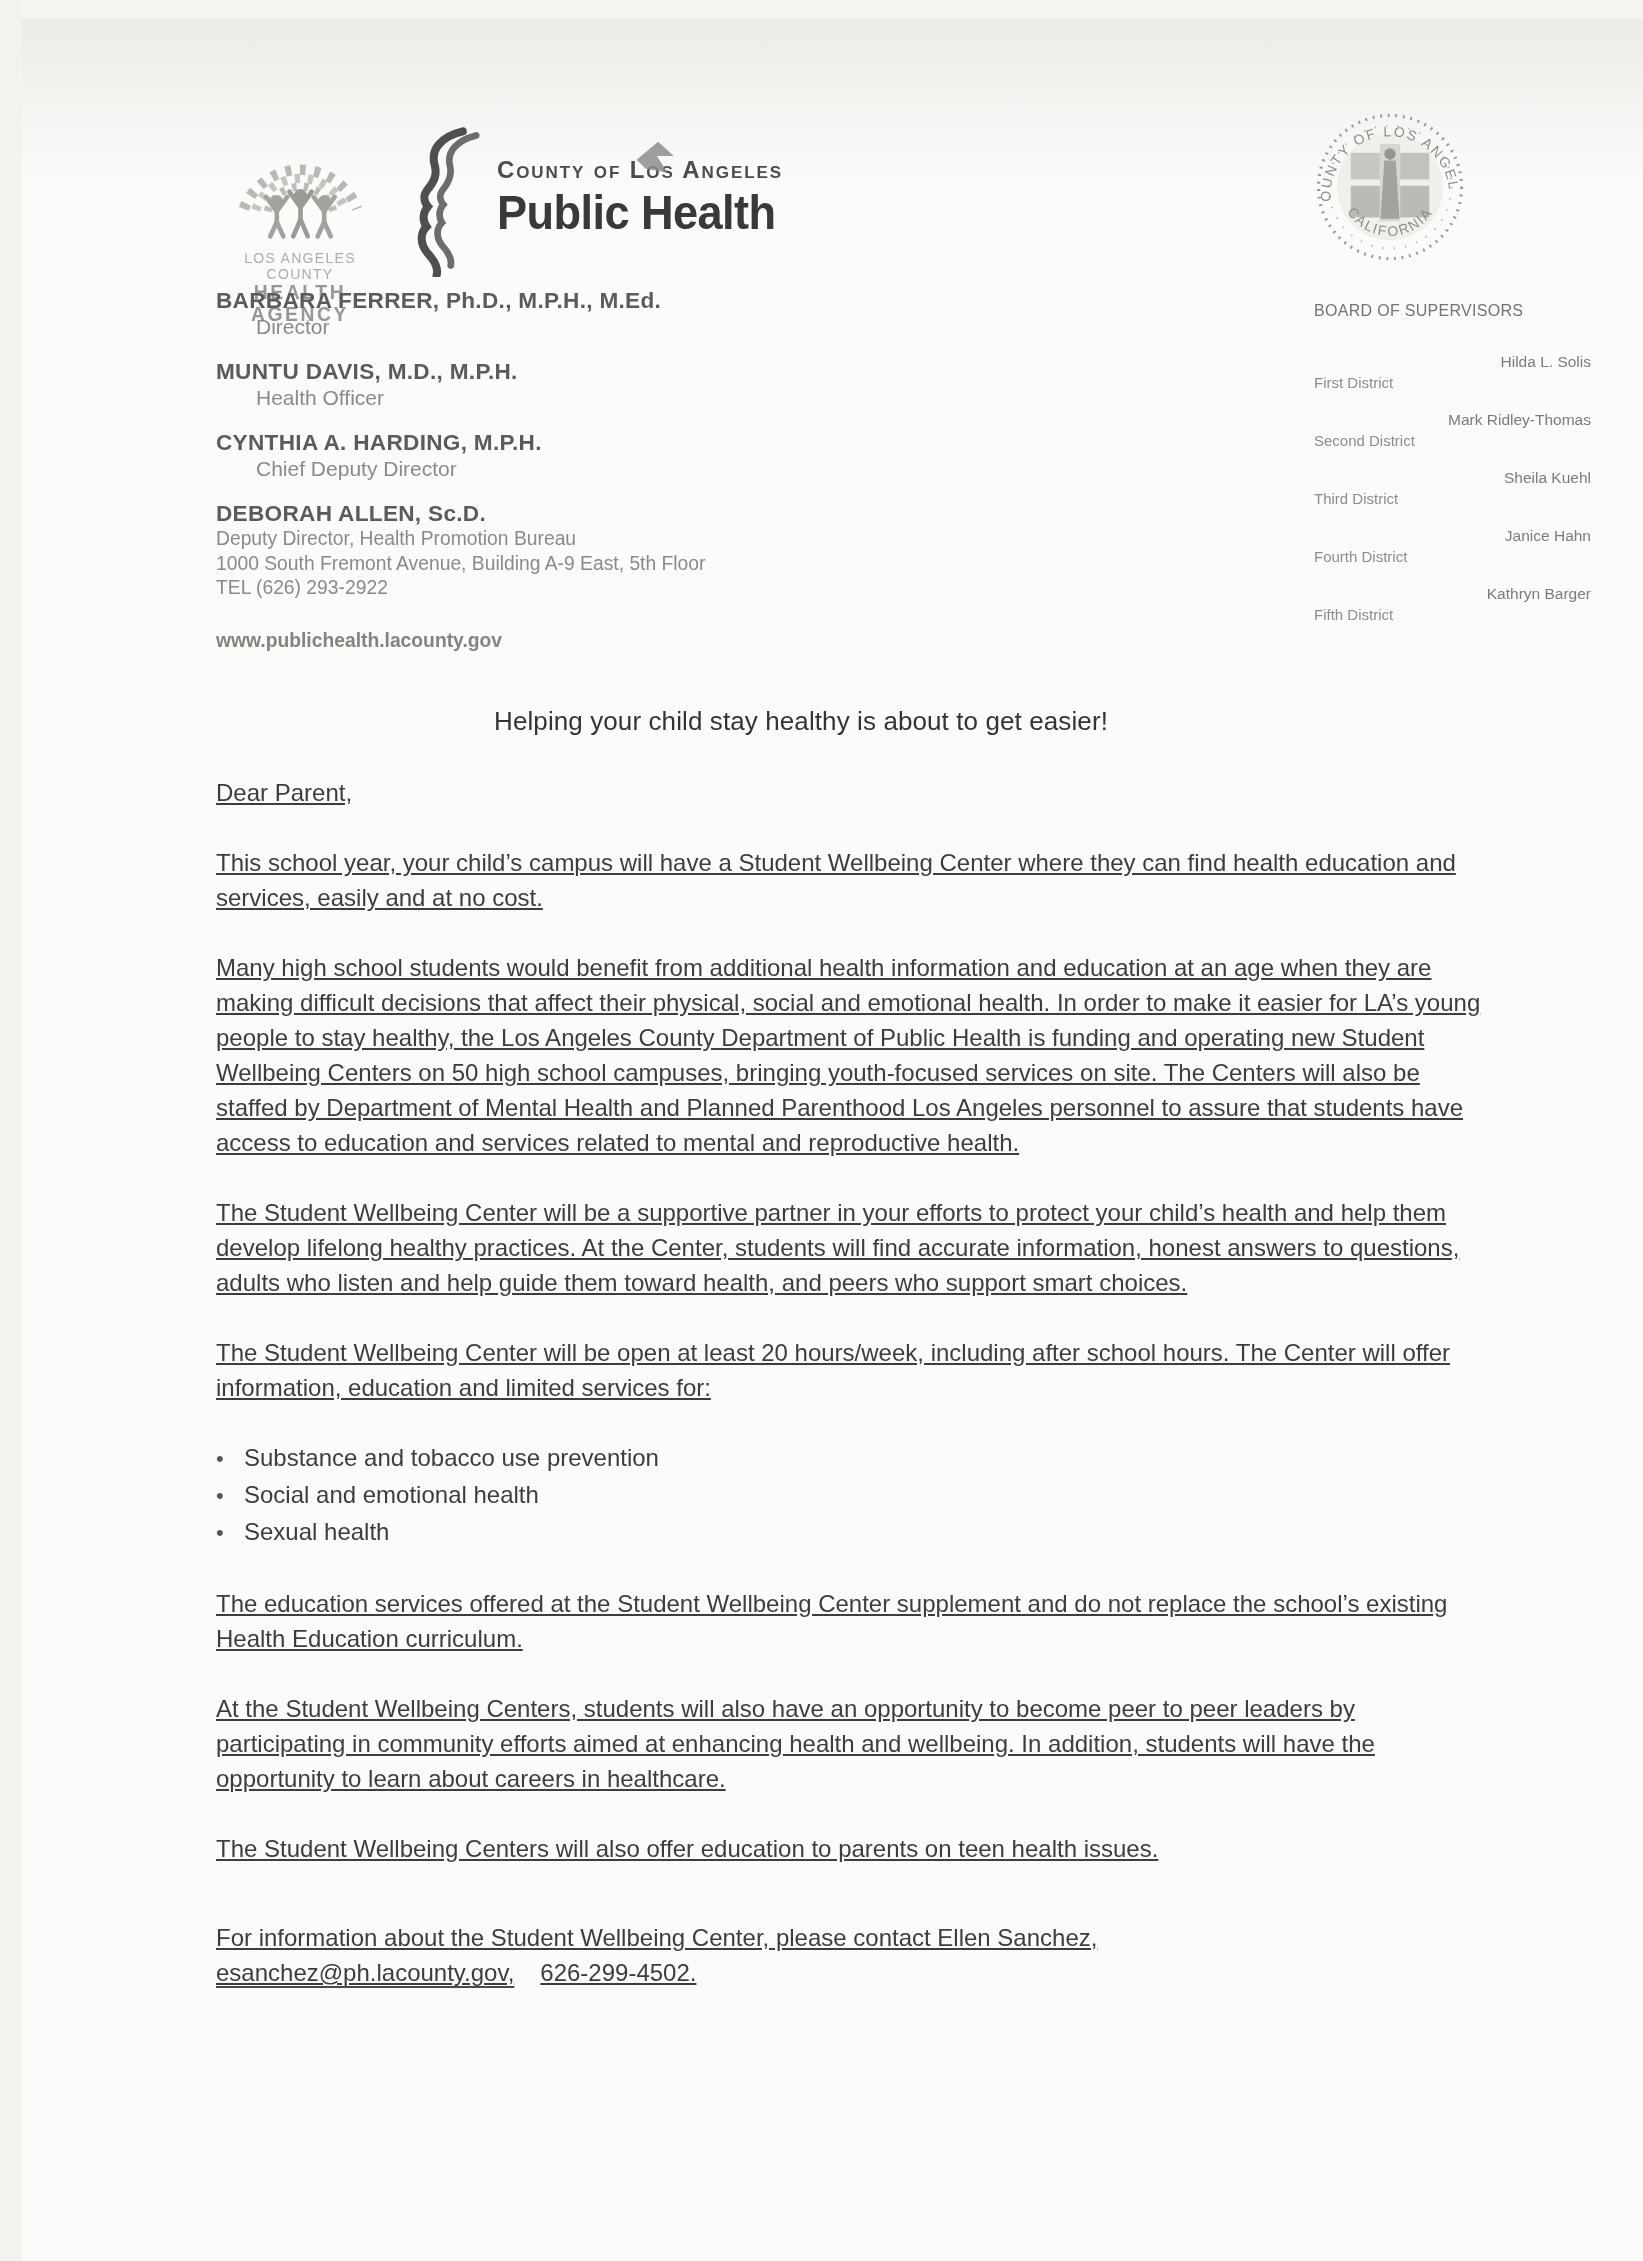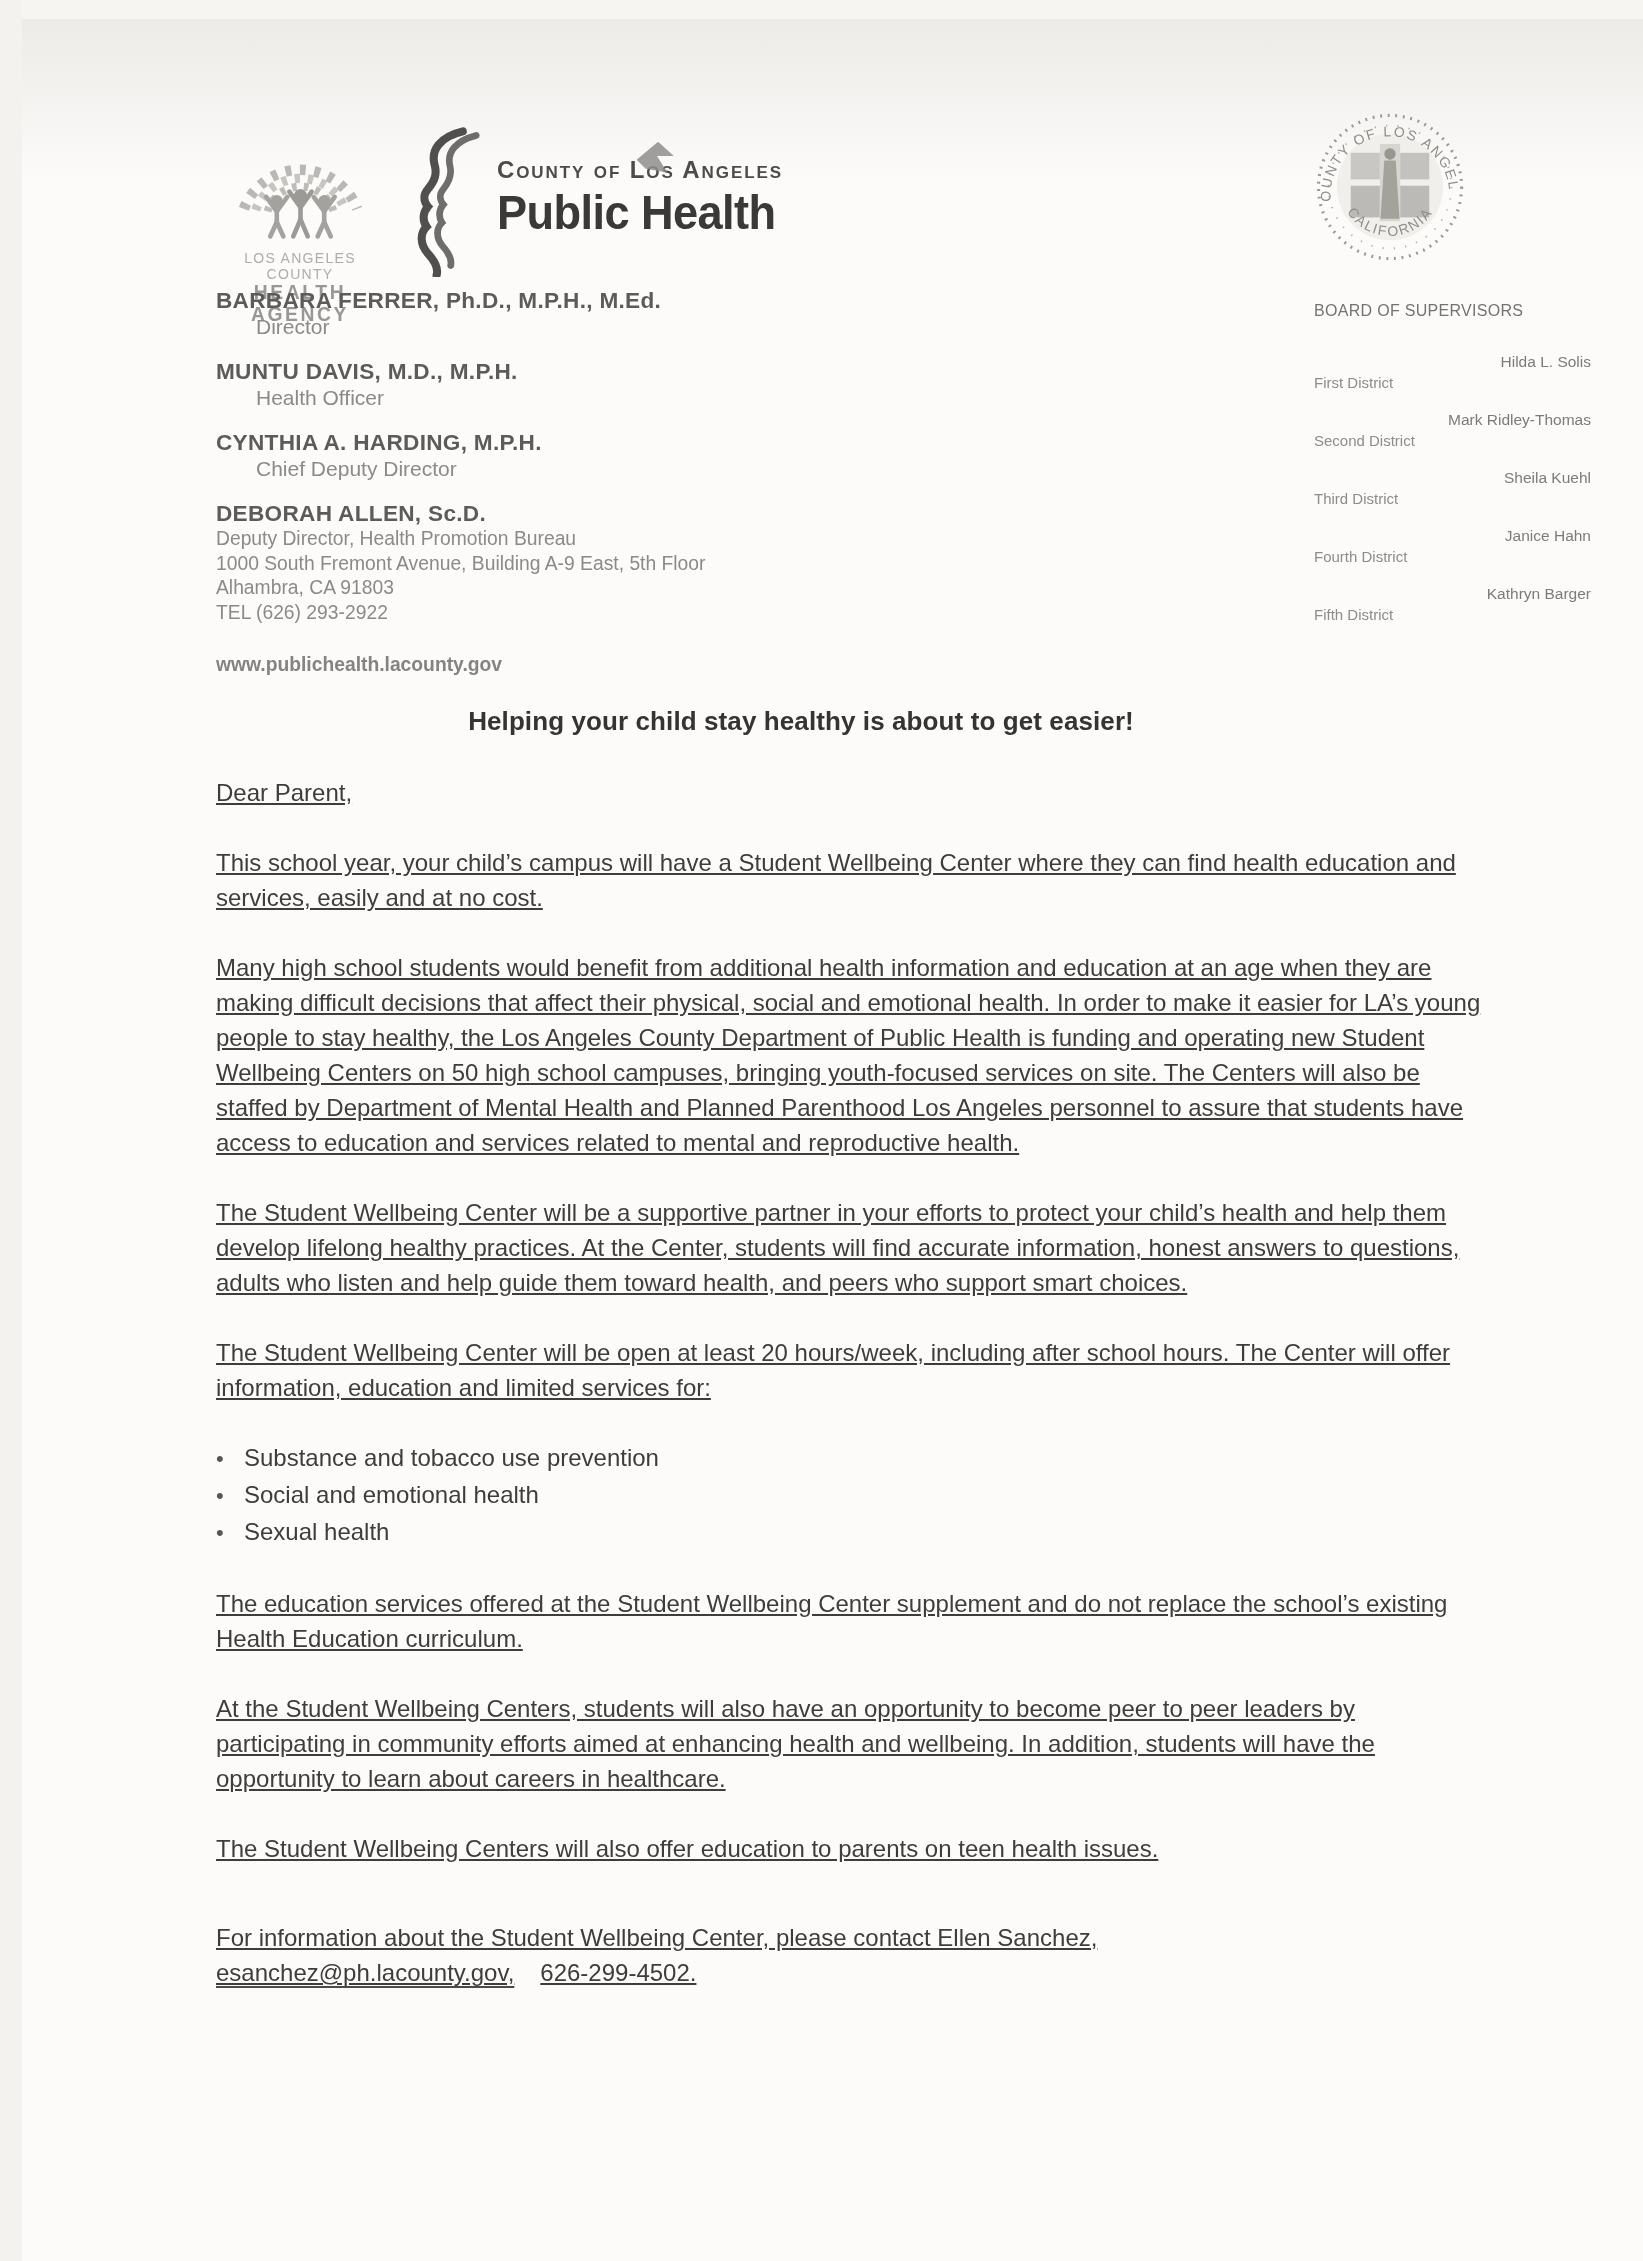--- a/index.html
+++ b/index.html
@@ -46,21 +46,21 @@
 
   .board{position:absolute;left:1314px;top:302px;width:277px;}
   .board-title{font-size:16px;color:#747371;letter-spacing:0.3px;margin-bottom:31px;}
   .board-member{margin-bottom:15.5px;}
   .board-name{font-size:15.5px;color:#7c7b79;line-height:22px;text-align:right;}
   .board-district{font-size:15px;color:#8d8c89;line-height:20.6px;}
 
   
   .letter{position:absolute;left:216px;top:704px;width:1267px;
     font-size:24px;line-height:35px;color:#3d3d3c;}
-  .headline{font-size:26px;font-weight:bold;color:#343433;text-align:center;
+  .headline{font-size:26px;font-weight:normal;color:#343433;text-align:center;
     margin:0 97px 36px 0;line-height:35px;letter-spacing:0.1px;}
   .letter p{margin:0 0 35px 0;text-decoration:underline;}
   .bullet-list{list-style:none;margin:0 0 35px 0;padding:0;}
   .bullet-list li{line-height:36px;display:flex;}
   .bullet-dot{width:28px;flex:0 0 28px;}
   .bullet-dot::before{content:"\2022";color:#565655;font-size:22px;}
   .closing{margin-top:54px !important;}
   .email-link{color:#3d3d3c;text-decoration:underline;text-underline-offset:4.5px;
     text-decoration-color:#4a4a49;cursor:pointer;}
   .phone{margin-left:26px;}
@@ -157,21 +157,20 @@
       <div class="official-title">Health Officer</div>
     </div>
     <div class="official">
       <div class="official-name">CYNTHIA A. HARDING, M.P.H.</div>
       <div class="official-title">Chief Deputy Director</div>
     </div>
     <div class="official">
       <div class="official-name">DEBORAH ALLEN, Sc.D.</div>
       <div class="official-extra">Deputy Director, Health Promotion Bureau</div>
       <div class="official-extra">1000 South Fremont Avenue, Building A-9 East, 5th Floor</div>
-      <div class="official-extra">Alhambra, CA 91803</div>
       <div class="official-extra">TEL (626) 293-2922</div>
     </div>
     <div class="website">www.publichealth.lacounty.gov</div>
   </div>
 
   <div class="board">
     <div class="board-title">BOARD OF SUPERVISORS</div>
     <div class="board-member">
       <div class="board-name">Hilda L. Solis</div>
       <div class="board-district">First District</div>

